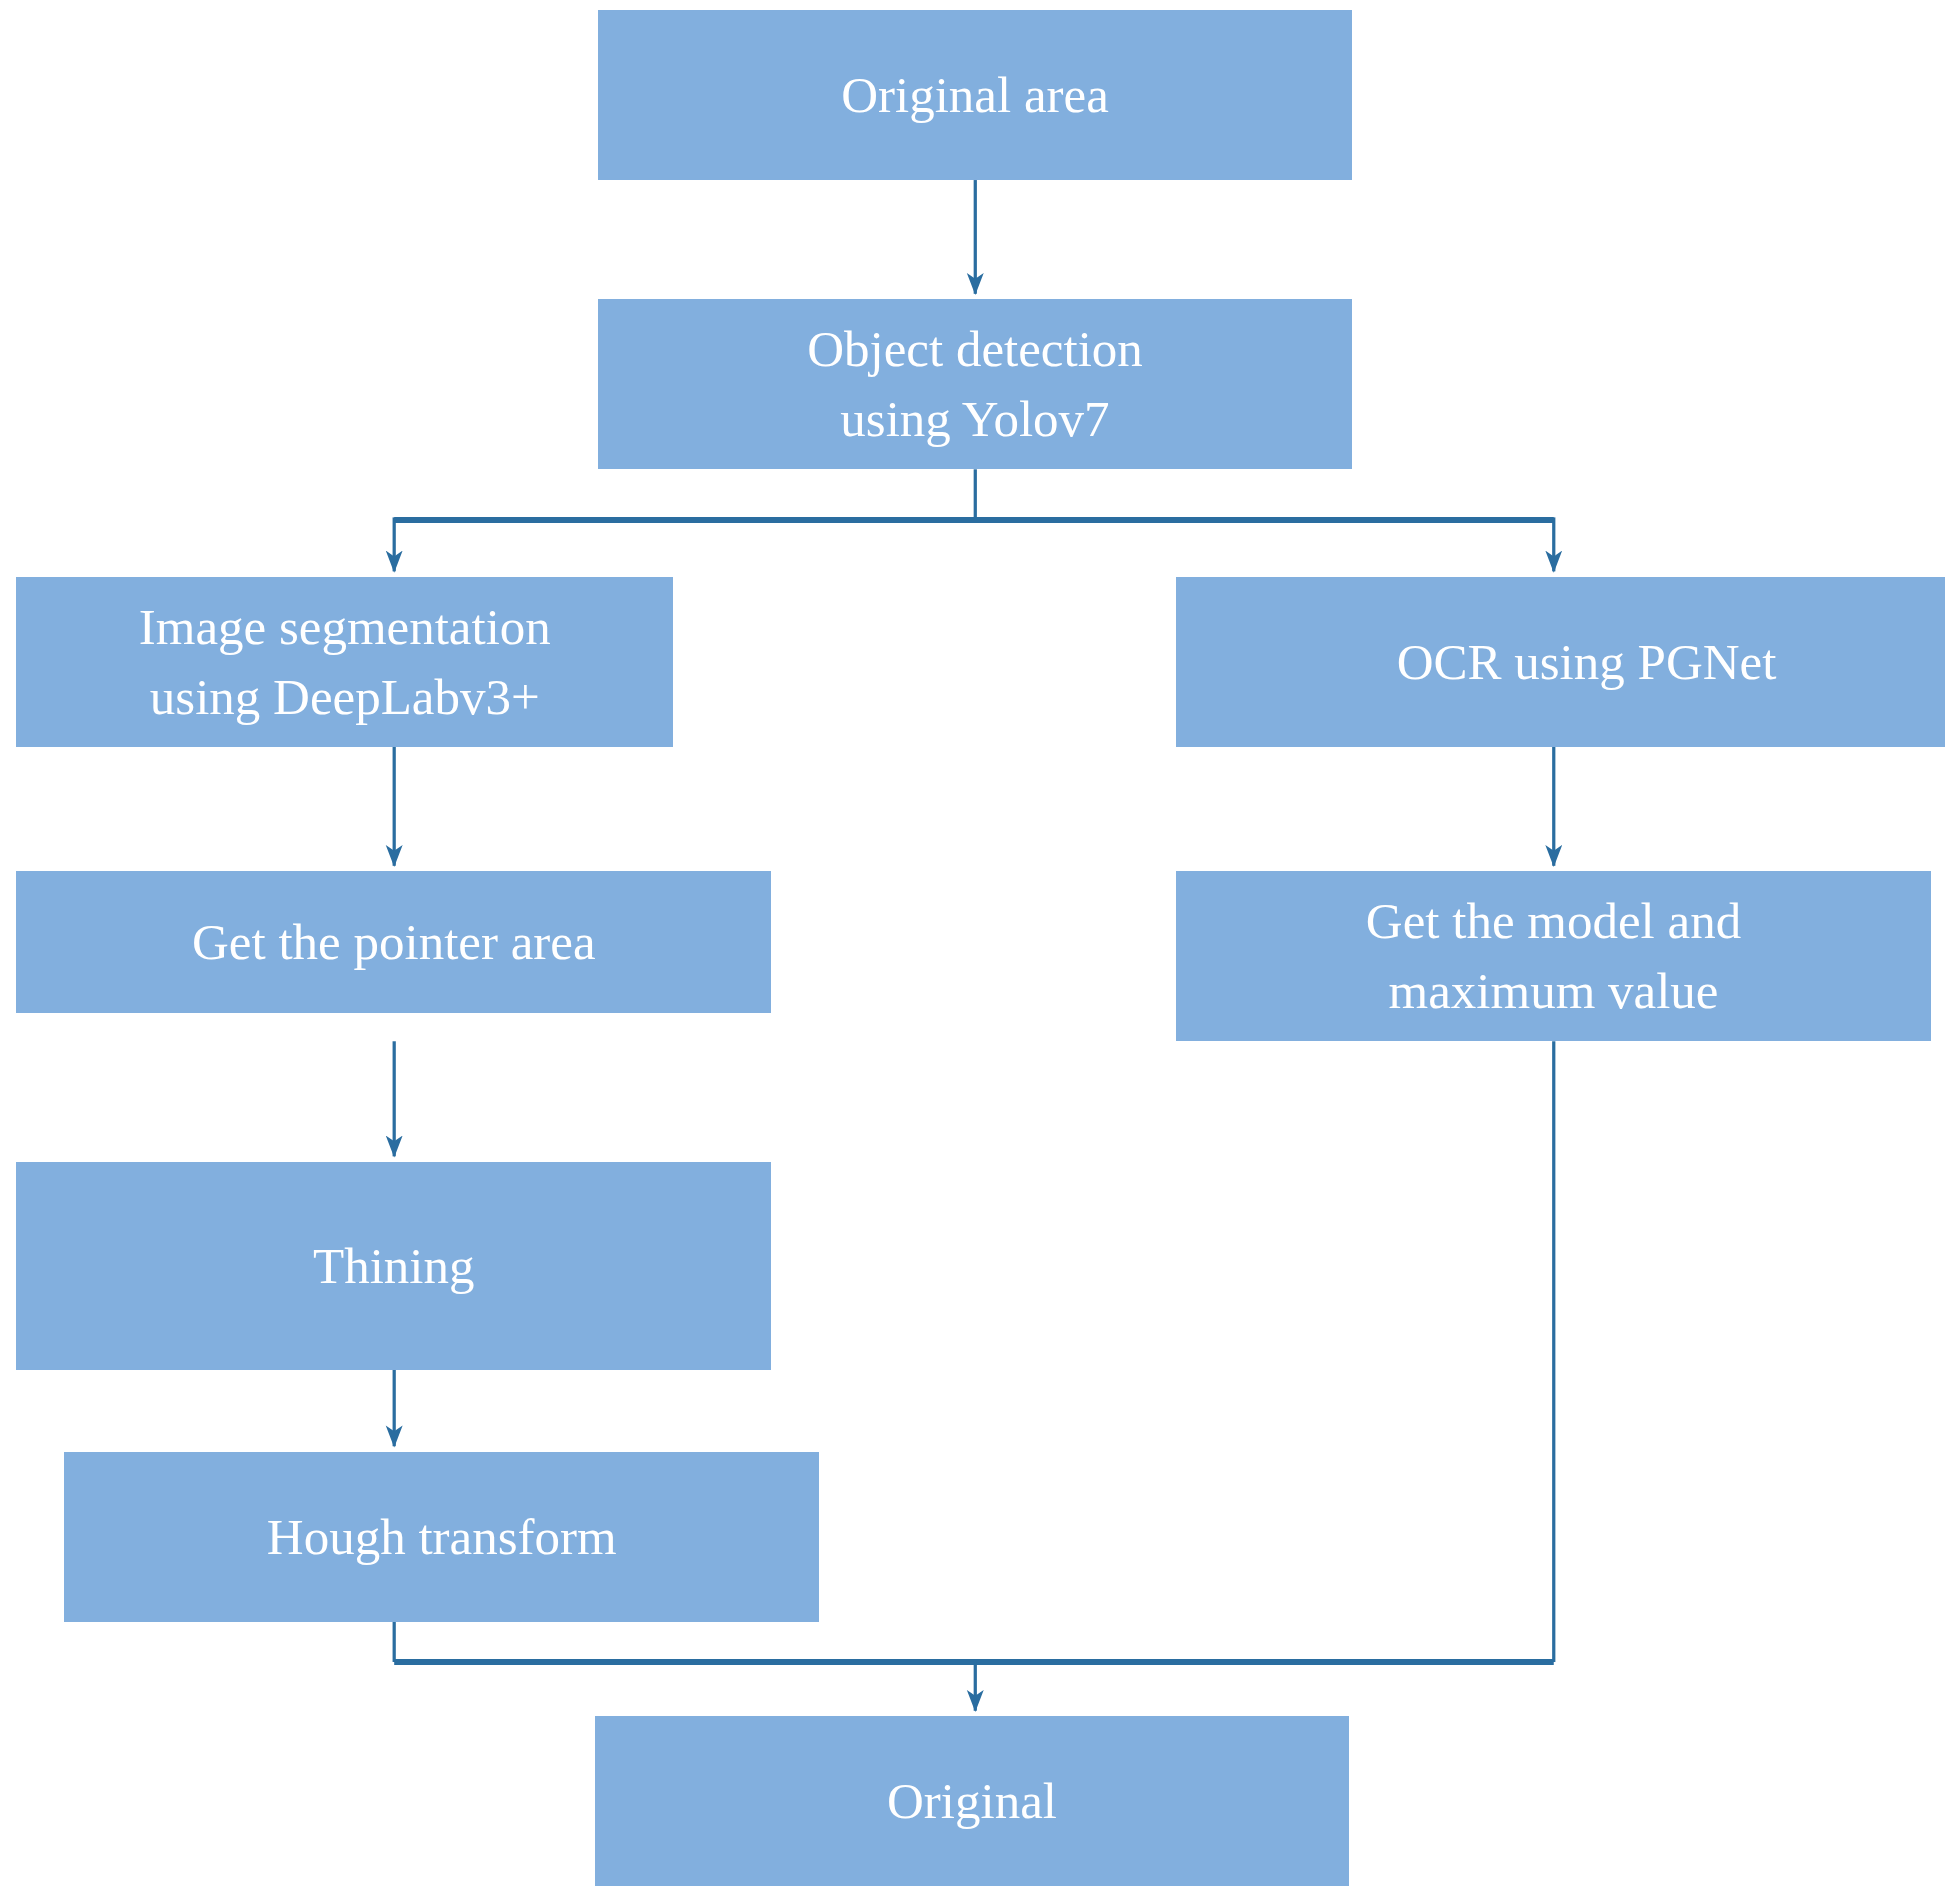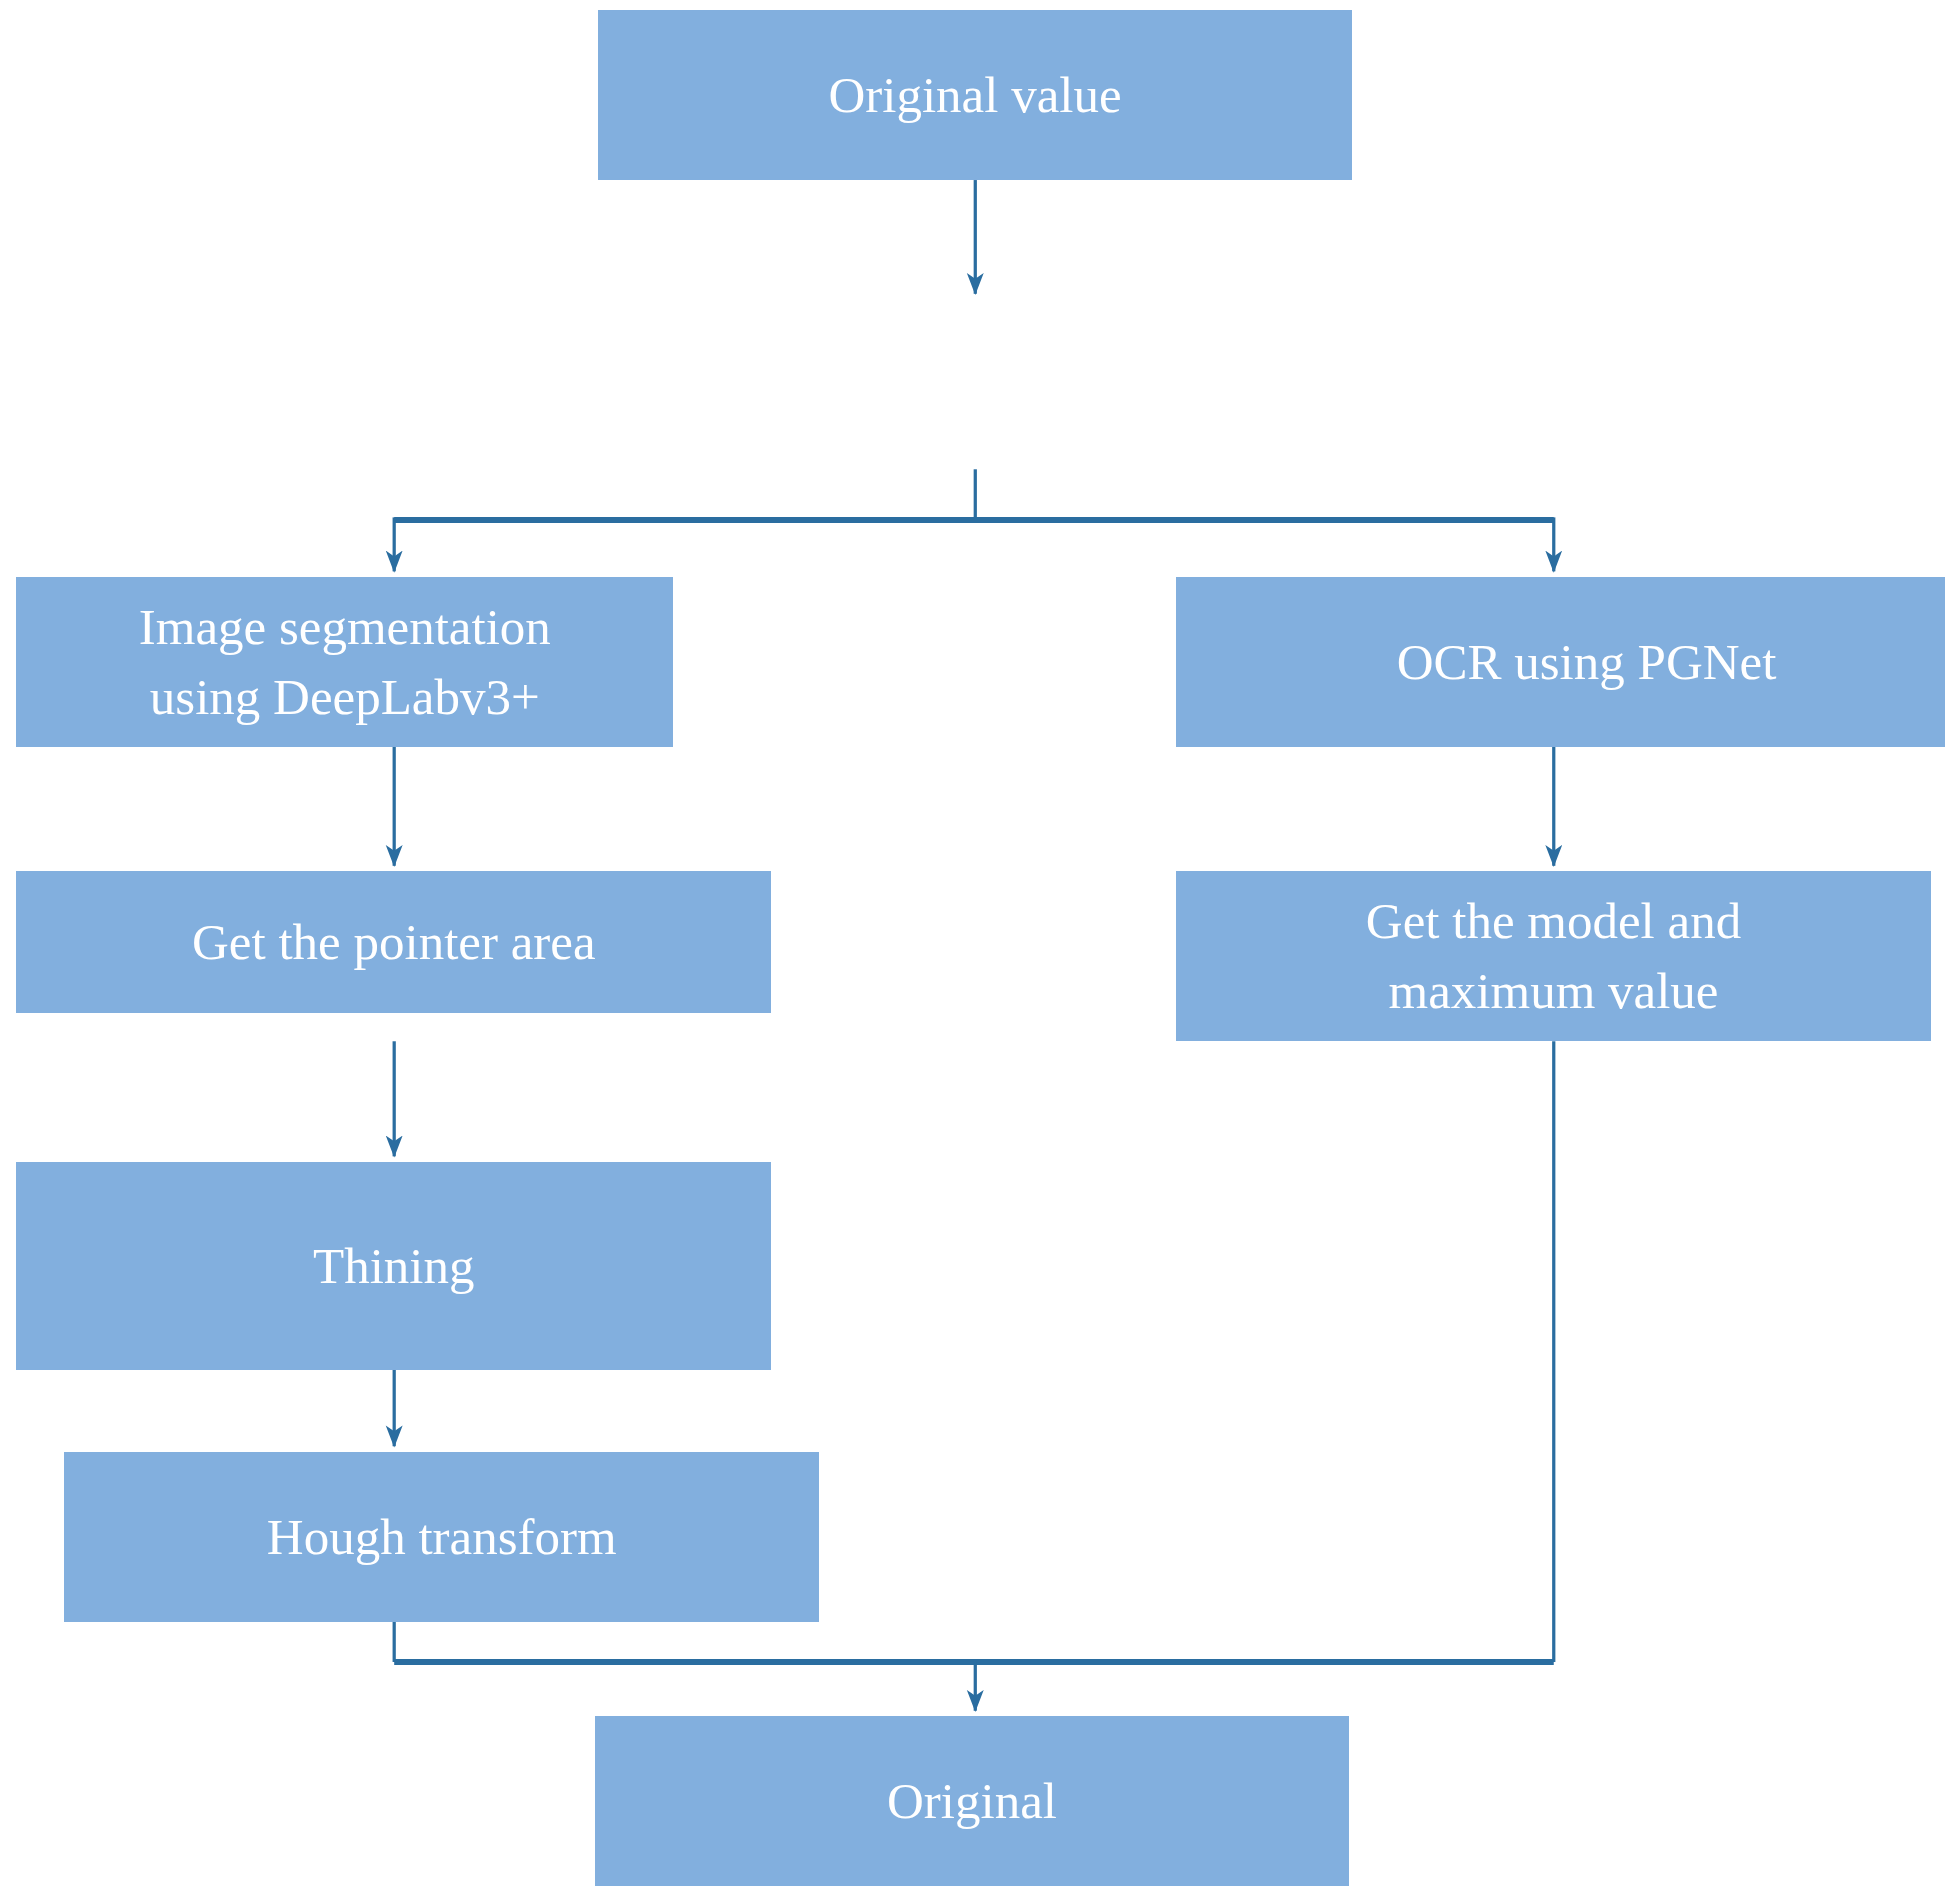--- a/index.html
+++ b/index.html
@@ -86,23 +86,27 @@
     <line class="edge" x1="606" y1="2495" x2="606" y2="2557"></line>
 
     <line class="edge" x1="2390" y1="1602" x2="2390" y2="2557"></line>
 
     <line class="edge thick" x1="606" y1="2557" x2="2390" y2="2557"></line>
 
     <line class="edge" x1="1500" y1="2557" x2="1500" y2="2632" marker-end="url(#arrow)"></line>
   </svg>
 
   <div class="node" style="left:598px; top:9.8px; width:754px; height:170px;">
-    <span>Original value</span>
+    <span>Original area</span>
   </div>
 
+  <div class="node" style="left:598px; top:299px; width:754px; height:170px;">
+    <span>Object detection
+using Yolov7</span>
+  </div>
 
   <div class="node" style="left:16.3px; top:577px; width:657px; height:170px;align-items:center;">
     <span>Image segmentation
 using DeepLabv3+</span>
   </div>
 
   <div class="node" style="left:1176px; top:577px; width:821px; height:170px;">
     <span>OCR using PGNet</span>
   </div>
 

